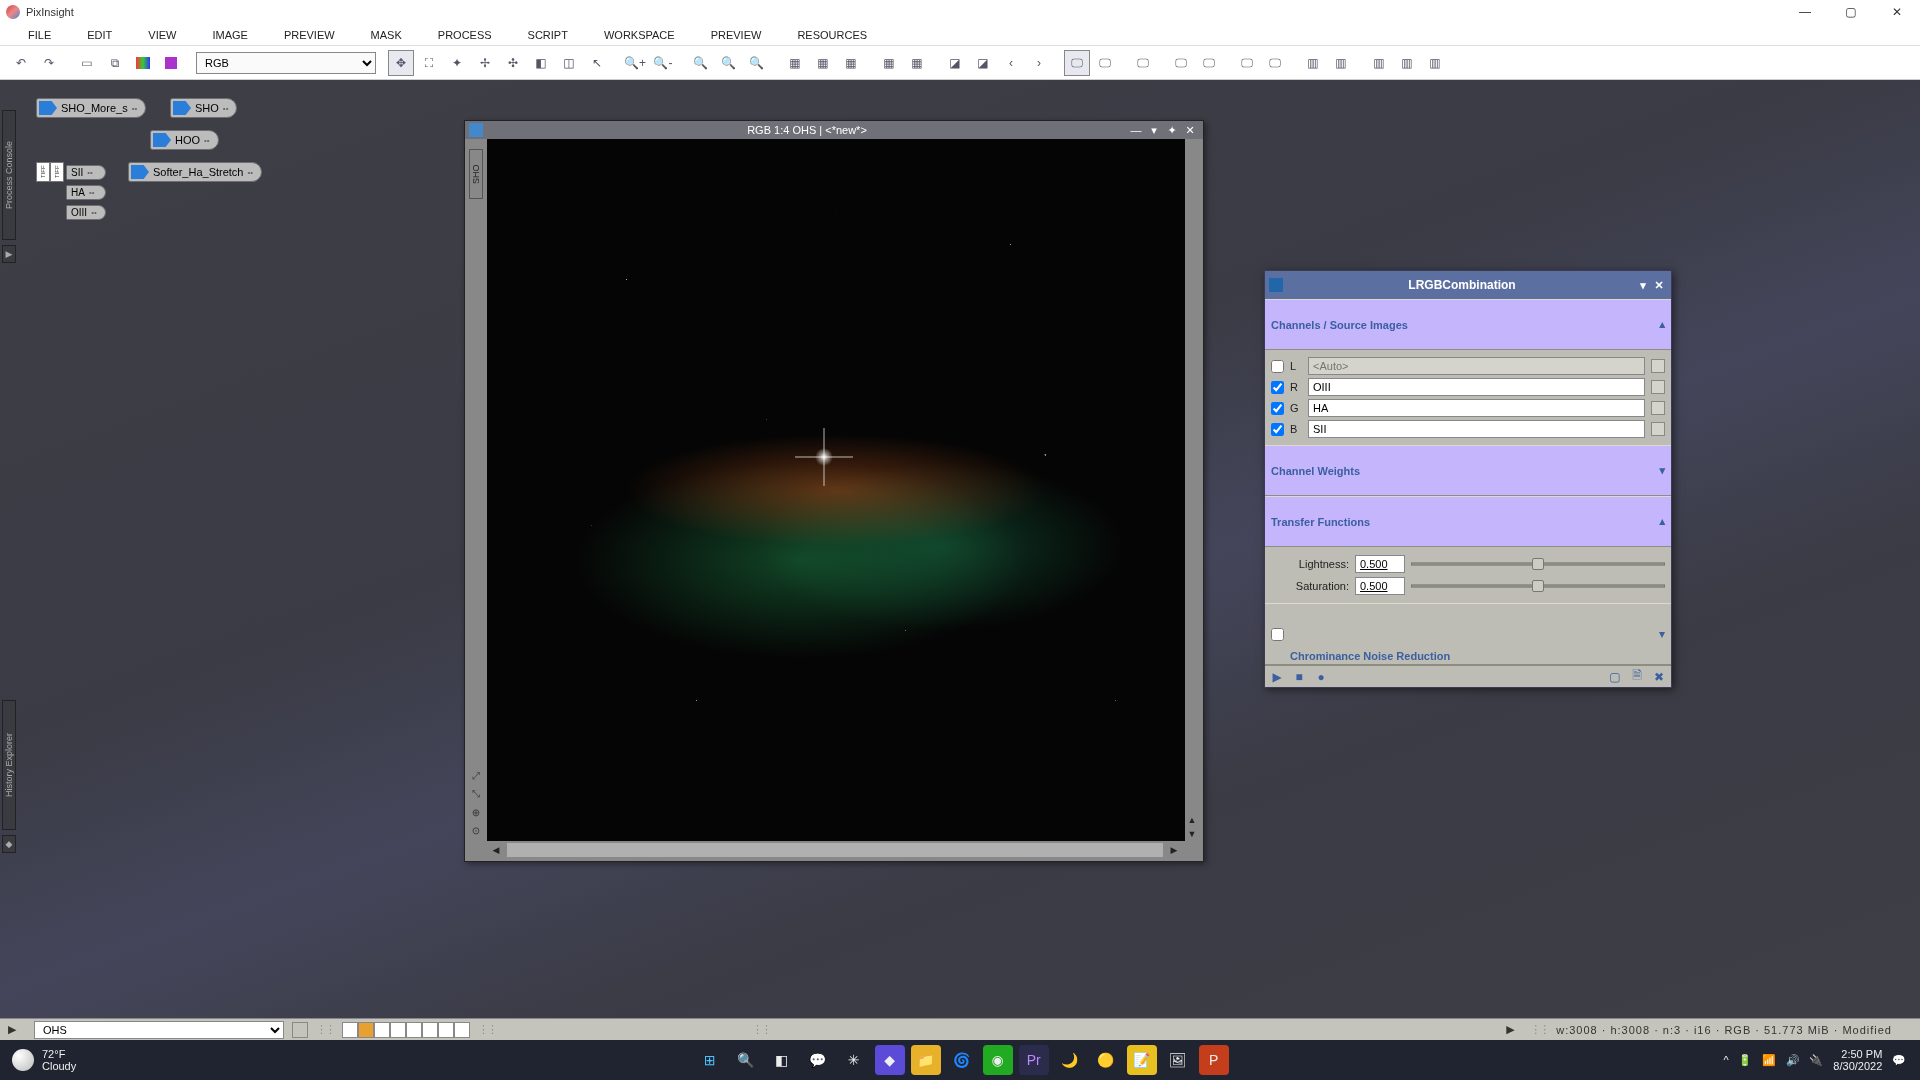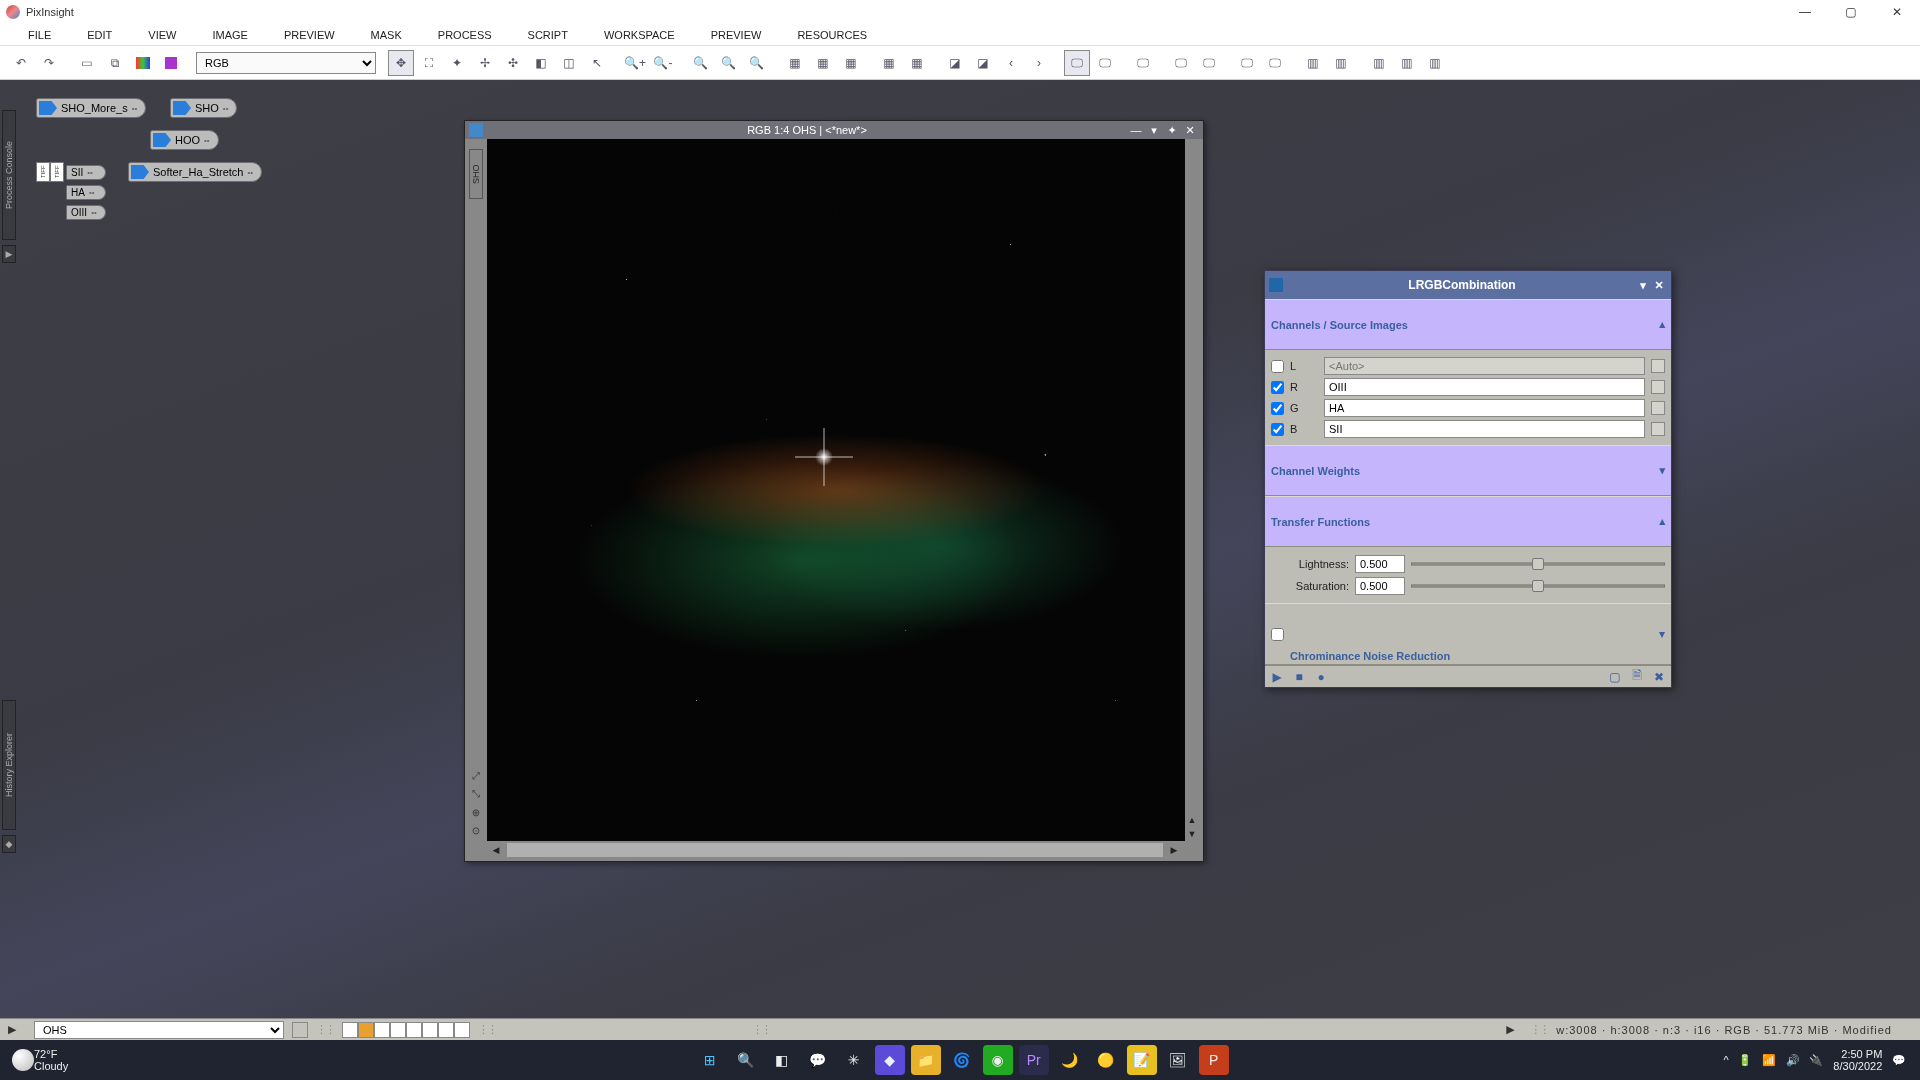--- a/index.html
+++ b/index.html
@@ -80,26 +80,26 @@
 .dlg-title { height:28px; background:#5b6fa0; color:#fff; font-size:12px; font-weight:bold; display:flex; align-items:center; padding:0 4px;}
 .dlg-title .ticon{width:14px;height:14px;background:#2266aa;margin-right:6px;}
 .dlg-title .tt{flex:1;text-align:center;}
 .dlg-title .wbtn{width:16px;text-align:center;font-size:11px;}
 .section-hdr { background:#c4b5fd; padding:18px 6px; display:flex; align-items:center; font-size:11px; color:#3b5fa0; font-weight:bold; border-top:1px solid #ddd9cc; border-bottom:1px solid #8d8d80;}
 .section-hdr .arrow{margin-left:auto;color:#3b5fa0;}
 .section-body { background:#bdbdb5; padding:4px 6px;}
 .ch-row { display:flex; align-items:center; gap:6px; margin:3px 0;}
 .ch-row input[type=checkbox]{width:13px;height:13px;}
 .ch-row .lbl{width:12px;font-size:11px;color:#222;}
-.ch-row input[type=text]{flex:1;height:18px;border:1px solid #888;background:#fff;font-size:11px;padding:0 4px;margin-left:16px;}
+.ch-row input[type=text]{flex:1;height:18px;border:1px solid #888;background:#fff;font-size:11px;padding:0 4px;}
 .ch-row input[type=text].disabled{background:#d4d4cc;color:#888;}
 .ch-row .pick{width:14px;height:14px;border:1px solid #888;background:#d4d4cc;}
 .tf-row{display:flex;align-items:center;gap:6px;margin:4px 0;}
 .tf-row .lbl{width:78px;text-align:right;font-size:11px;color:#222;}
-.tf-row input[type=text]{width:50px;height:18px;border:1px solid #888;background:#fff;font-size:11px;padding:0 4px;}
+.tf-row input[type=text]{width:50px;height:18px;border:1px solid #888;background:#fff;font-size:11px;padding:0 4px;text-decoration:underline;}
 .slider{flex:1;height:14px;position:relative;}
 .slider .track{position:absolute;left:0;right:0;top:50%;height:3px;background:#9e9e96;transform:translateY(-50%);border:1px solid #7a7a72;}
 .slider .thumb{position:absolute;top:1px;width:12px;height:12px;background:#ccccc4;border:1px solid #777;border-radius:2px;left:calc(50% - 6px);}
 .cnr-hdr { display:flex; align-items:center; padding:2px 6px; background:#bdbdb5; border-top:1px solid #ddd9cc; border-bottom:1px solid #8d8d80;}
 .cnr-hdr input{margin-right:6px;}
 .cnr-hdr .lbl{color:#3b5fa0;font-weight:bold;font-size:11px;margin-top:44px;}
 .cnr-hdr .arrow{margin-left:auto;color:#3b5fa0;}
 .dlg-foot { height:22px; background:#bdbdb5; display:flex; align-items:center; padding:0 4px; gap:6px; border-top:1px solid #8d8d80;}
 .dlg-foot .fbtn{width:16px;height:16px;display:flex;align-items:center;justify-content:center;color:#3b5fa0;}
 .dlg-foot .spacer{flex:1;}
@@ -111,21 +111,21 @@
 .statusbar .boxes{display:flex;gap:0;}
 .statusbar .boxes .b{width:16px;height:16px;border:1px solid #888;background:#fff;}
 .statusbar .boxes .b.y{background:#e8a030;}
 .statusbar .grip{color:#888;letter-spacing:-2px;}
 .statusbar .info{margin-left:auto; padding-right:20px; letter-spacing:1px;}
 .statusbar .sq{width:16px;height:16px;border:1px solid #888;}
 .statusbar .playicon{width:16px;}
 
 
 .taskbar { position:absolute; left:0;right:0;bottom:0;height:40px;background:#1f2430;display:flex;align-items:center;color:#eee;}
-.taskbar .weather{display:flex;align-items:center;gap:0;padding-left:12px;width:200px;}
+.taskbar .weather{display:flex;align-items:center;gap:8px;padding-left:12px;width:200px;}
 .taskbar .weather .wicon{width:22px;height:22px;border-radius:50%;background:radial-gradient(circle at 30% 30%,#fff,#bbb);}
 .taskbar .weather .wtxt{font-size:11px;line-height:12px;}
 .taskbar .center{flex:1;display:flex;justify-content:center;gap:6px;}
 .taskbar .ticon{width:30px;height:30px;border-radius:4px;display:flex;align-items:center;justify-content:center;font-size:14px;}
 .taskbar .tray{display:flex;align-items:center;gap:10px;padding-right:14px;font-size:11px;}
 .taskbar .tray .clock{text-align:right;line-height:12px;}
 </style>
 </head>
 <body>
 

